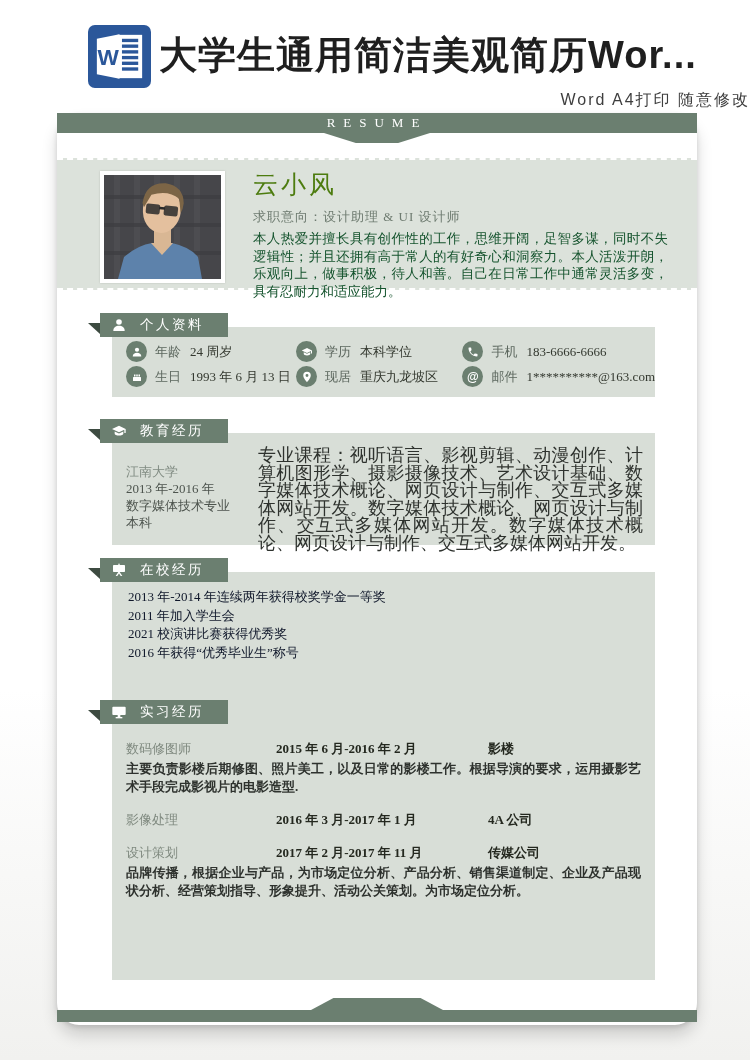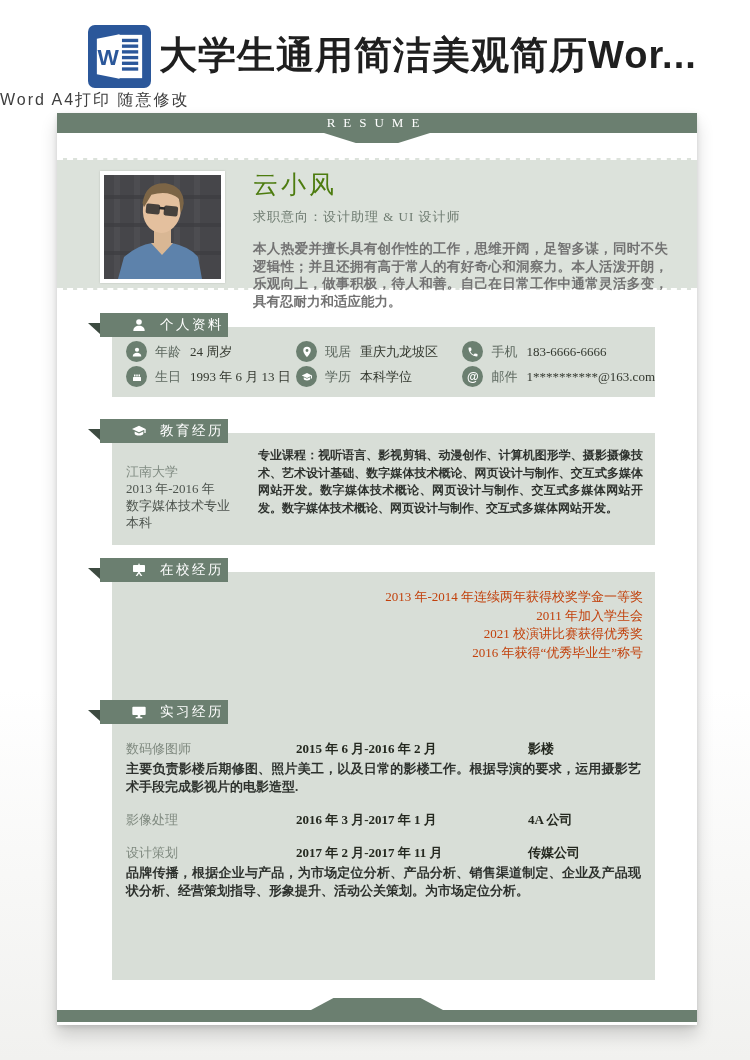--- a/index.html
+++ b/index.html
@@ -14,49 +14,49 @@
   body{font-family:"Liberation Serif","DejaVu Serif",serif;}
   .screen{position:relative;width:750px;height:1060px;overflow:hidden;
           background:linear-gradient(#ffffff 65%,#f1f1ef 100%);}
 
   
   .site-header{position:absolute;top:0;left:0;width:750px;height:113px;background:#fff;}
   .word-icon{position:absolute;left:88px;top:25px;width:63px;height:63px;}
   .page-title{position:absolute;left:159px;top:30px;width:540px;
       font-family:"Liberation Sans","DejaVu Sans",sans-serif;
       font-size:38px;font-weight:600;color:#1f1f1f;letter-spacing:1px;white-space:nowrap;overflow:hidden;}
-  .page-subtitle{position:absolute;top:90px;left:0;width:750px;text-align:left;
+  .page-subtitle{position:absolute;top:90px;left:0;width:750px;text-align:right;
       font-family:"Liberation Sans","DejaVu Sans",sans-serif;
       font-size:16px;color:#3e3e3e;letter-spacing:2px;}
 
   
   .paper{position:absolute;left:57px;top:113px;width:640px;height:912px;background:#fff;
-         box-shadow:0 10px 16px rgba(0,0,0,.16),0 2px 5px rgba(0,0,0,.12);}
+         box-shadow:0 10px 16px rgba(0,0,0,.16),0 2px 5px rgba(0,0,0,.12);border-radius:22px;}
 
   .banner{position:absolute;top:0;left:0;width:100%;height:20px;background:var(--green);
           color:#fff;text-align:center;font-size:13px;letter-spacing:8px;line-height:20px;}
   .banner-notch{position:absolute;top:20px;left:50%;transform:translateX(-50%);
           width:106px;height:10px;background:var(--green);
           clip-path:polygon(0 0,100% 0,70% 100%,30% 100%);}
 
   
   .profile-band{position:absolute;top:45px;left:0;width:100%;height:132px;background:var(--band);
           border-top:2px dashed #fff;border-bottom:2px dashed #fff;}
   .photo{position:absolute;left:43px;top:11px;width:125px;height:112px;background:#fff;padding:4px;
          box-shadow:0 0 2px rgba(0,0,0,.15);}
   .photo svg{display:block;width:117px;height:104px;}
   .profile-info{position:absolute;left:196px;top:8px;width:415px;}
   .name{font-size:25px;color:#4d7c0f;letter-spacing:3px;}
   .objective{margin-top:7px;font-size:13px;color:#6e7b70;letter-spacing:1px;}
-  .summary{margin-top:14px;font-size:13.5px;line-height:17.5px;color:#737373;font-weight:700;text-align:justify;}
+  .summary{margin-top:4px;font-size:13.5px;line-height:17.5px;color:#14532d;font-weight:400;text-align:justify;}
 
   
   .box{position:absolute;left:55px;width:543px;background:var(--box);}
   .tab{position:absolute;left:-12px;top:-14px;width:128px;height:24px;background:var(--green);
-       display:flex;align-items:center;z-index:2;padding-left:20px;}
+       display:flex;align-items:center;z-index:2;}
   .tab-icon{margin-left:11px;width:16px;height:16px;flex:none;display:flex;}
   .tab-icon svg{width:16px;height:16px;}
   .tab-label{color:#fff;font-size:13.5px;letter-spacing:2.5px;margin-left:13px;white-space:nowrap;}
   .fold{position:absolute;left:-12px;top:10px;width:0;height:0;
         border-top:11px solid var(--green-dark);border-left:12px solid transparent;}
 
   
   .box-personal{top:214px;height:70px;padding:12px 0 0 14px;display:flex;}
   .pcol{display:flex;flex-direction:column;}
   .pcol-1{width:179px;}
@@ -66,30 +66,30 @@
          display:flex;align-items:center;justify-content:center;margin-right:8px;flex:none;}
   .picon svg{width:12px;height:12px;}
   .picon .at{font-size:12px;font-weight:700;line-height:1;font-family:"Liberation Sans",sans-serif;}
   .plabel{color:#5c675e;margin-right:9px;white-space:nowrap;}
   .pvalue{color:#33382f;white-space:nowrap;}
 
   
   .box-edu{top:320px;height:112px;padding:14px 12px 0 14px;display:flex;}
   .edu-left{width:132px;flex:none;font-size:13px;line-height:17px;color:#4d544e;margin-top:16px;}
   .edu-school{color:#808b82;}
-  .edu-right{flex:1;font-size:12px;line-height:17.5px;color:#2e322e;font-weight:700;text-align:justify;}
-
-  
-  .box-campus{top:459px;height:144px;padding:16px 12px 0 16px;text-align:right;}
-  .campus-line{font-size:13px;line-height:18.5px;color:#c2410c;}
+  .edu-right{flex:1;font-size:18px;line-height:17.5px;color:#2e322e;font-weight:400;text-align:justify;}
+
+  
+  .box-campus{top:459px;height:144px;padding:16px 12px 0 16px;}
+  .campus-line{font-size:13px;line-height:18.5px;color:#0f172a;}
 
   
   .box-intern{top:601px;height:266px;padding:26px 14px 0 14px;}
   .job{margin-bottom:15px;}
-  .job-head{display:flex;font-size:13px;line-height:18px;gap:20px;}
+  .job-head{display:flex;font-size:13px;line-height:18px;}
   .job-role{width:150px;flex:none;color:#7f897f;}
   .job-period{width:212px;flex:none;color:#24281f;font-weight:700;}
   .job-company{color:#24281f;font-weight:700;}
   .job-desc{margin-top:2px;font-size:13px;line-height:18px;color:#2e322e;font-weight:700;text-align:justify;}
 
   
   .footer-bump{position:absolute;left:50%;transform:translateX(-50%);top:885px;
         width:132px;height:12px;background:var(--green);
         clip-path:polygon(0 100%,17% 0,83% 0,100% 100%);}
   .footer-bar{position:absolute;left:0;top:897px;width:100%;height:12px;background:var(--green);}
@@ -185,36 +185,36 @@
                 <rect x="15" y="7" width="3" height="4"></rect>
               </svg>
           </span>
           <span class="plabel">生日</span>
           <span class="pvalue">1993 年 6 月 13 日</span>
         </div>
       </div>
       <div class="pcol pcol-2">
         <div class="pitem">
           <span class="picon">
-            <svg viewBox="0 0 24 24">
-                <path fill-rule="evenodd" fill="#fff" d="M12 1.5a7.5 7.5 0 0 0-7.5 7.5c0 5.5 7.5 13.5 7.5 13.5s7.5-8 7.5-13.5A7.5 7.5 0 0 0 12 1.5zm0 10.4a2.9 2.9 0 1 1 0-5.8 2.9 2.9 0 0 1 0 5.8z"></path>
-              </svg>
-          </span>
-          <span class="plabel">现居</span>
-          <span class="pvalue">重庆九龙坡区</span>
-        </div>
-        <div class="pitem">
-          <span class="picon">
             <svg viewBox="0 0 24 24" fill="#fff">
                 <path d="M12 4 1.5 9 12 14l8-3.8V15h2V9z"></path>
                 <path d="M5.5 12.6V16c0 1.6 2.9 2.9 6.5 2.9s6.5-1.3 6.5-2.9v-3.4L12 15.6z"></path>
               </svg>
           </span>
           <span class="plabel">学历</span>
           <span class="pvalue">本科学位</span>
+        </div>
+        <div class="pitem">
+          <span class="picon">
+            <svg viewBox="0 0 24 24">
+                <path fill-rule="evenodd" fill="#fff" d="M12 1.5a7.5 7.5 0 0 0-7.5 7.5c0 5.5 7.5 13.5 7.5 13.5s7.5-8 7.5-13.5A7.5 7.5 0 0 0 12 1.5zm0 10.4a2.9 2.9 0 1 1 0-5.8 2.9 2.9 0 0 1 0 5.8z"></path>
+              </svg>
+          </span>
+          <span class="plabel">现居</span>
+          <span class="pvalue">重庆九龙坡区</span>
         </div>
       </div>
       <div class="pcol">
         <div class="pitem">
           <span class="picon">
             <svg viewBox="0 0 24 24">
                 <path fill="#fff" d="M6.6 10.8c1.4 2.8 3.8 5.2 6.6 6.6l2.2-2.2c.3-.3.7-.4 1-.2 1.1.4 2.3.6 3.6.6.6 0 1 .4 1 1V20c0 .6-.4 1-1 1C10.6 21 3 13.4 3 4c0-.6.4-1 1-1h3.5c.6 0 1 .4 1 1 0 1.2.2 2.4.6 3.6.1.3 0 .7-.2 1z"></path>
               </svg>
           </span>
           <span class="plabel">手机</span>

